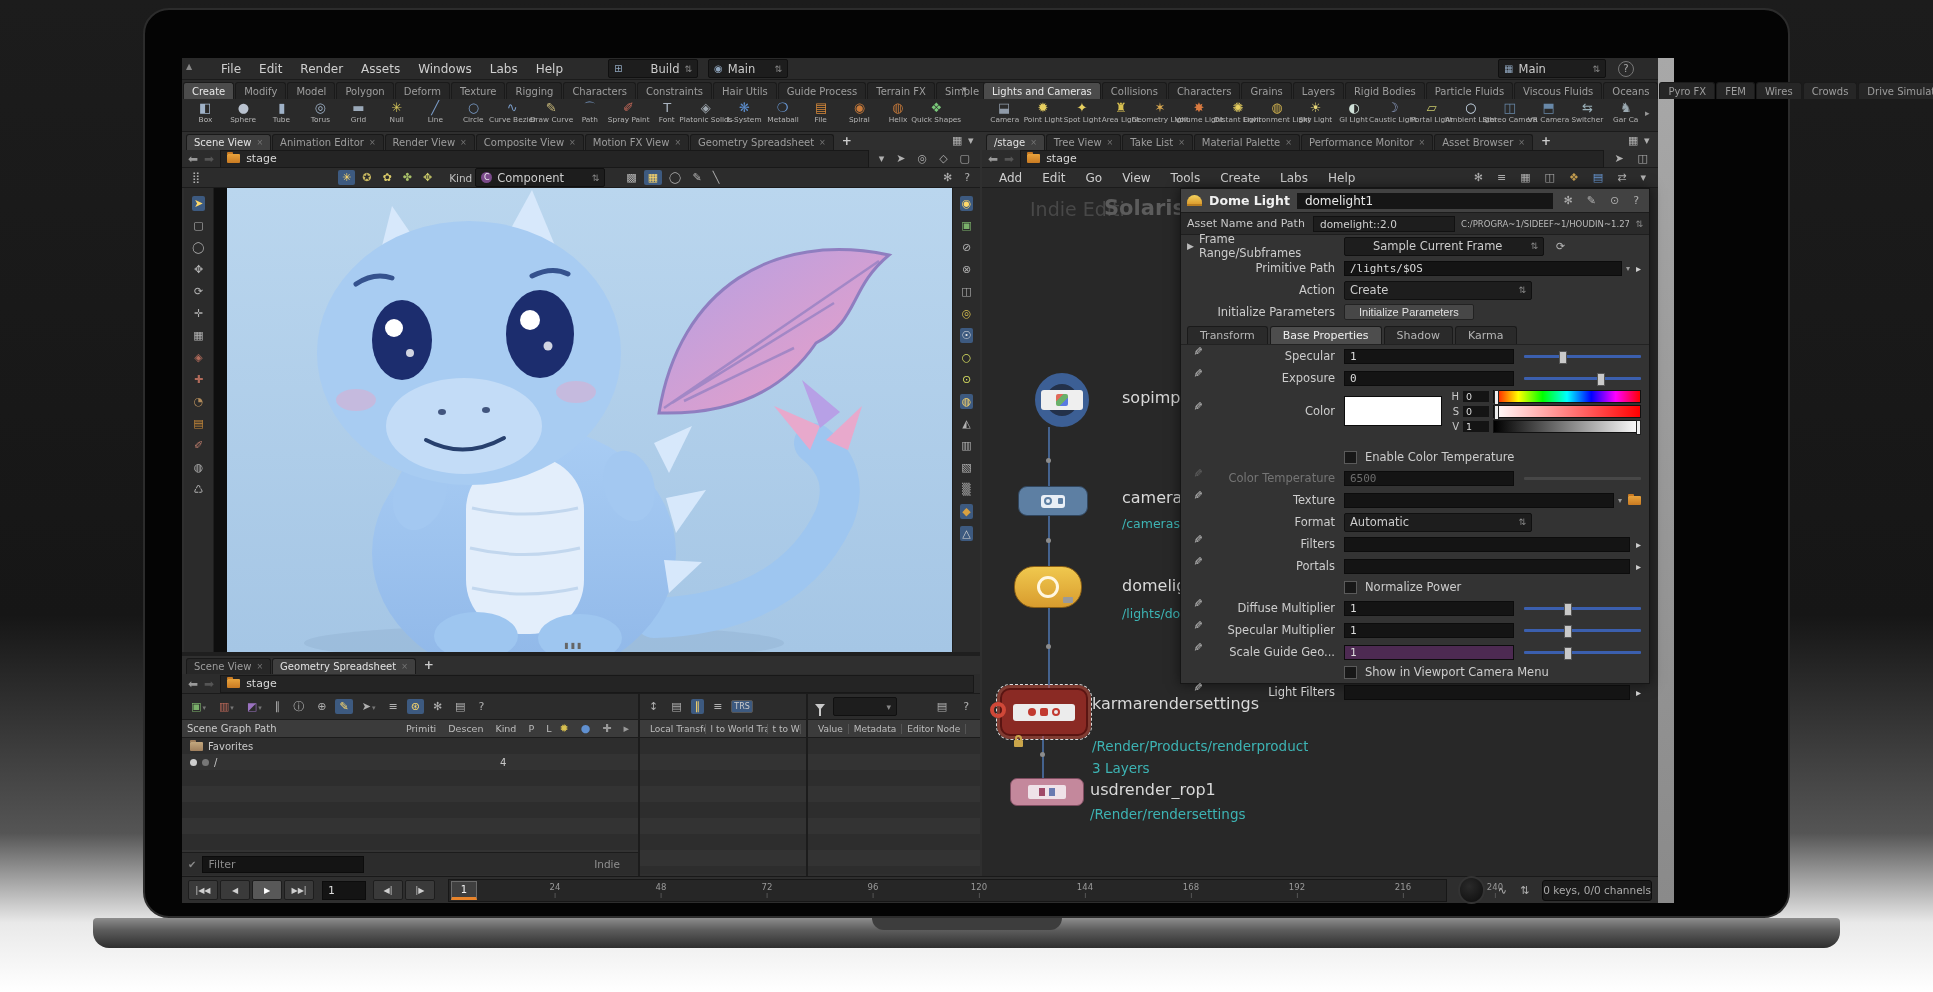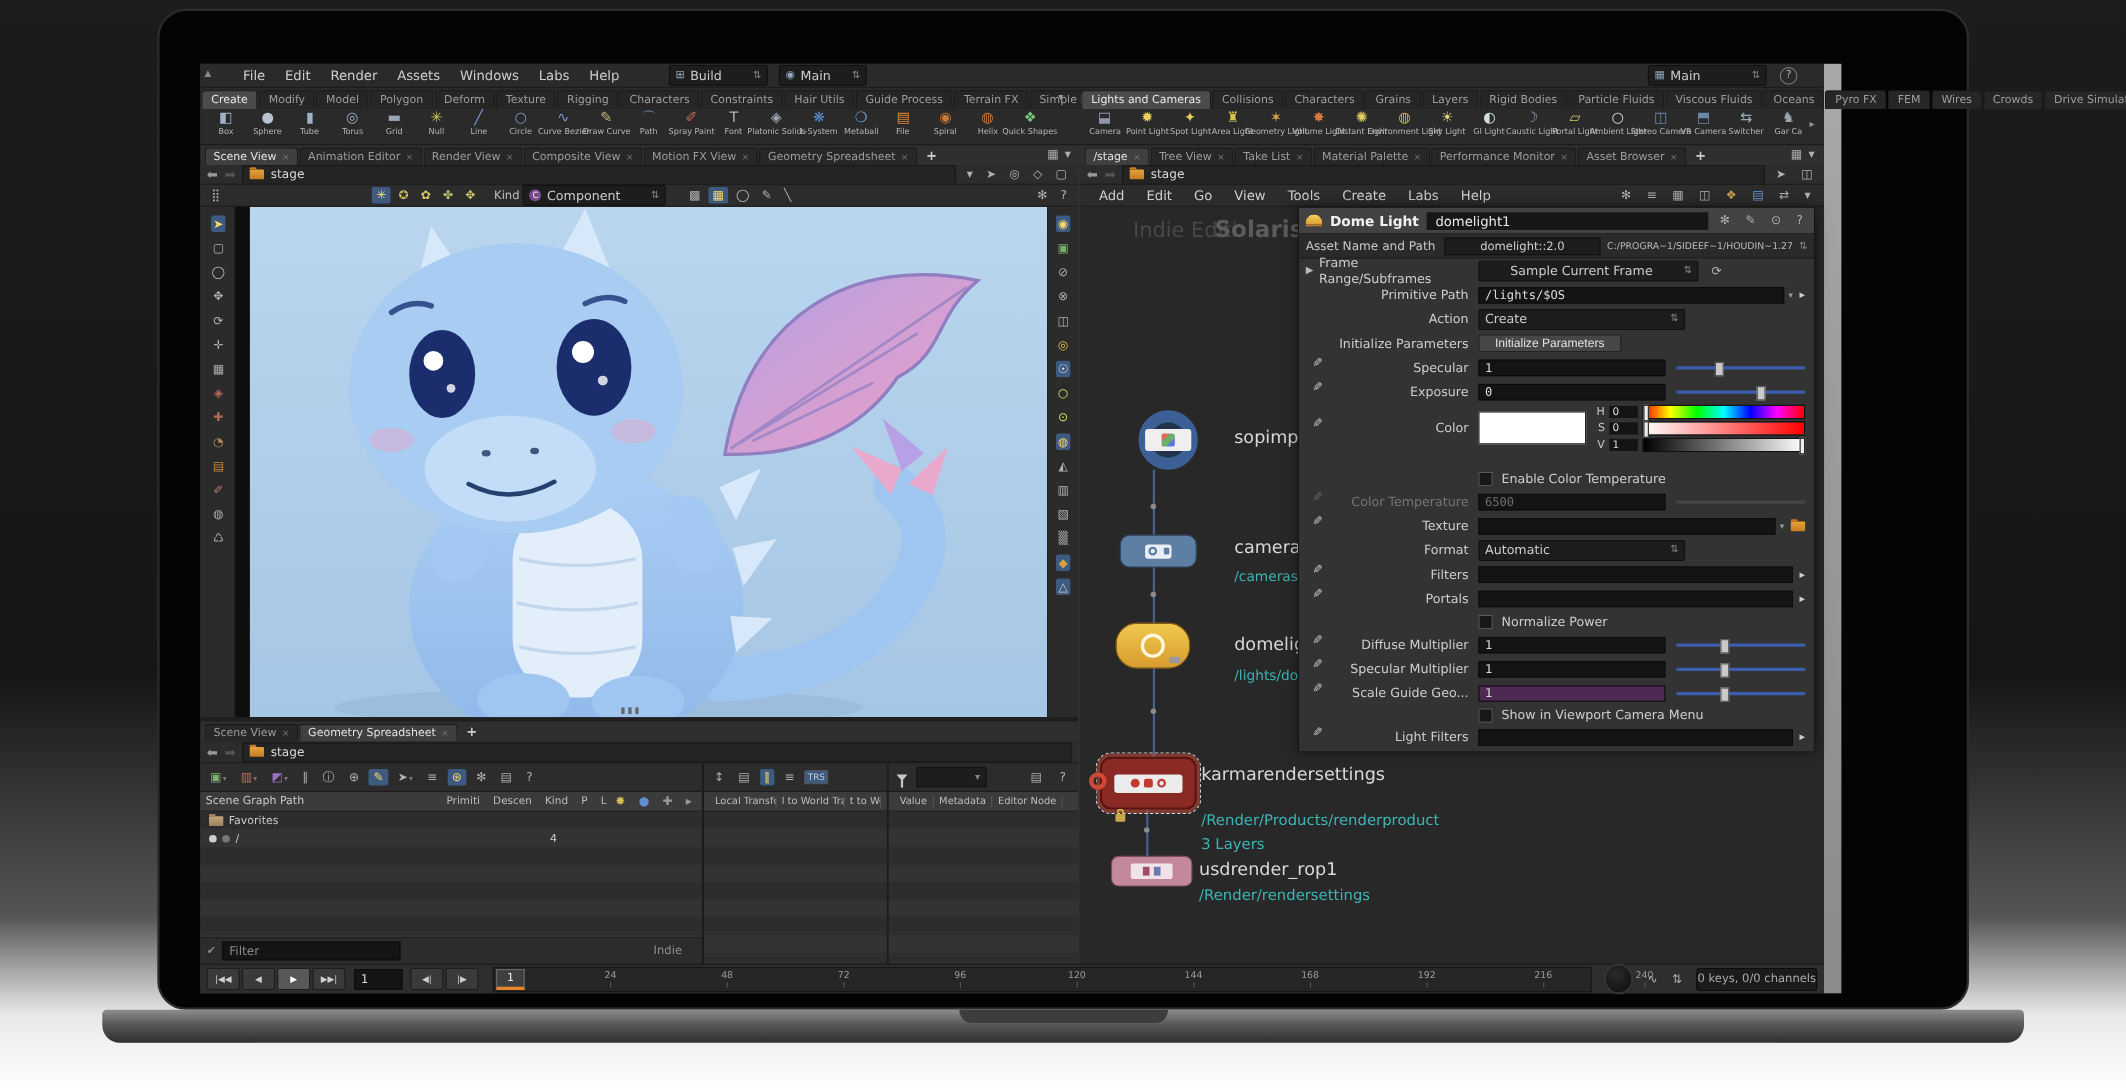--- a/index.html
+++ b/index.html
@@ -73,21 +73,21 @@
     box-sizing:border-box;box-shadow:0 0 12px rgba(0,0,0,.55);}
   .phead{height:24px;background:#424242;border-bottom:1px solid #1c1c1c;display:flex;align-items:center;
     padding:0 6px;gap:7px;box-sizing:border-box;}
   .ptype{color:#f0f0f0;font-size:12.5px;font-weight:bold;}
   .pname{background:#161616;color:#e8e8e8;font-size:12px;padding:1px 8px;flex:1;}
   .domeico{width:15px;height:9px;background:linear-gradient(180deg,#f4d25e,#dd9e2f);border-radius:8px 8px 0 0;
     border-bottom:2px solid #b87d20;}
   .assetrow{height:22px;background:#2a2a2a;border-bottom:1px solid #1e1e1e;display:flex;align-items:center;
     padding:0 6px;gap:6px;box-sizing:border-box;}
   .alabel{color:#c8c8c8;font-size:11px;width:120px;}
-  .abox{background:#1d1d1d;border:1px solid #111;color:#cfcfcf;font-size:10.5px;text-align:center;
+  .abox{background:#1d1d1d;border:1px solid #111;color:#cfcfcf;font-size:10.5px;
     padding:1px 6px;}
   .apath{flex:1;font-size:8.5px;color:#b9b9b9;overflow:hidden;}
   .prow{display:flex;align-items:center;height:22px;padding:0 8px 0 6px;box-sizing:border-box;}
   .pencil{width:20px;color:#c8c8c8;font-size:11px;transform:rotate(90deg);}
   .pencil.dim{color:#666;}
   .plab{width:128px;text-align:right;margin-right:9px;color:#cdcdcd;font-size:11.5px;}
   .plab.dim{color:#757575;}
   .pfield{background:#141414;border:1px solid #0c0c0c;color:#dcdcdc;height:15px;
     font-size:11px;font-family:"DejaVu Sans Mono",monospace;padding:0 5px;display:flex;align-items:center;}
   .w170{width:170px;box-sizing:border-box;}
@@ -152,21 +152,21 @@
         <span class="menu nw">File</span>
         <span class="menu nw">Edit</span>
         <span class="menu nw">Render</span>
         <span class="menu nw">Assets</span>
         <span class="menu nw">Windows</span>
         <span class="menu nw">Labs</span>
         <span class="menu nw">Help</span>
       </span>
     <span class="combo" style="margin-left:34px;width:78px;">
       <span class="ci">⊞</span>
-      <span style="flex:1;">Build</span>
+      <span style="flex:1;text-align:right;">Build</span>
         <span class="spin">⇅</span>
       </span>
     <span class="combo" style="margin-left:8px;width:68px;">
       <span class="ci">◉</span>
       <span style="flex:1;">Main</span>
         <span class="spin">⇅</span>
       </span>
     <span class="combo" style="position:absolute;left:1316px;width:96px;">
       <span class="ci">▦</span>
       <span style="flex:1;">Main</span>
@@ -709,20 +709,28 @@
       <span class="plab" style="width:148px;">Action</span>
       <span class="combo" style="width:176px;">
           <span style="flex:1;">Create</span>
           <span class="spin">⇅</span>
         </span>
     </div>
     <div class="prow">
       <span class="plab" style="width:148px;">Initialize Parameters</span>
       <button class="pbtn">Initialize Parameters</button>
     </div>
+    <div class="ptabsrow">
+      <span style="display:flex;gap:2px;">
+          <span class="prmtab nw">Transform</span>
+          <span class="prmtab nw active">Base Properties</span>
+          <span class="prmtab nw">Shadow</span>
+          <span class="prmtab nw">Karma</span>
+        </span>
+    </div>
     <div class="prow">
       <span class="pencil">✎</span>
       <span class="plab">Specular</span>
       <span class="pfield w170">1</span>
       <span class="sliderwrap">
           <span class="slidertrack"></span>
           <span class="sliderh" style="left:30%;"></span>
         </span>
     </div>
     <div class="prow">

